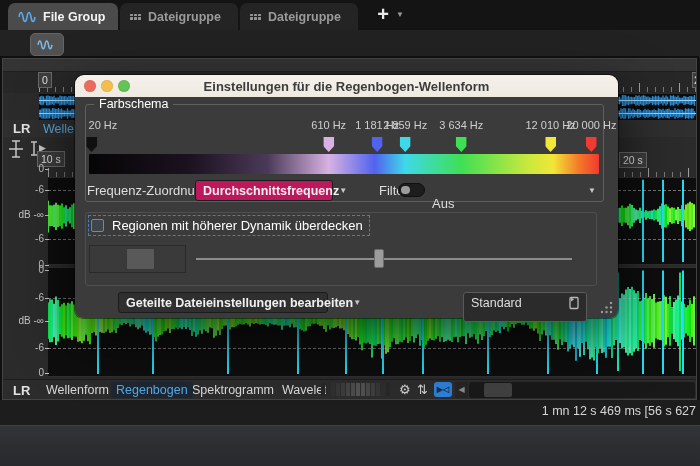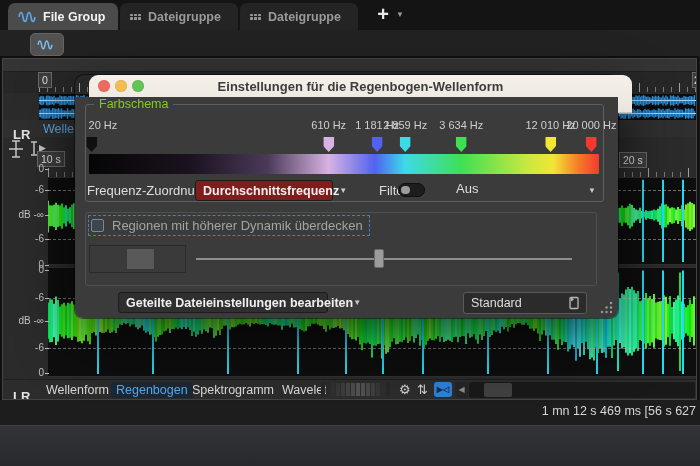--- a/index.html
+++ b/index.html
@@ -26,21 +26,21 @@
   .topstrip{left:0;top:0;width:695px;height:12px;background:#343434;border-bottom:1px solid #1f1f1f;}
   .ovruler{left:0;top:13px;width:695px;height:21px;background:#272727;}
   .ticks{background-repeat:no-repeat;
     background-image:repeating-linear-gradient(90deg,#a0a0a0 0 1px,transparent 1px 40px),
                      repeating-linear-gradient(90deg,#7a7a7a 0 1px,transparent 1px 8px);
     background-size:100% 9px,100% 5px;background-position:left bottom,left bottom;}
   .rbox{background:#3d3d3d;border:1px solid #6a6a6a;color:#e0e0e0;font-size:10.5px;line-height:14px;
         height:14px;padding:0 3px;overflow:hidden;white-space:nowrap;}
   .ovwave{left:36px;top:35px;width:657px;height:26px;background:#0c0c0c;}
   .lrrow{left:0;top:61px;width:695px;height:17px;background:#2f2f2f;}
-  .lrlabel{font-size:13px;font-weight:bold;color:#e2e2e2;margin-top:6px;}
+  .lrlabel{font-size:13px;font-weight:bold;color:#e2e2e2;}
   .bluetab{font-size:12.5px;color:#57aae8;}
   .tools{left:4px;top:79px;}
   .ch{background:#0e0e0e;border-top:1px solid #303030;border-bottom:1px solid #303030;box-sizing:border-box;}
   .dash{left:0;right:0;height:0;border-top:1px dashed rgba(215,215,215,0.5);}
   .dbl{left:0;width:41px;text-align:right;font-size:10px;color:#c4c4c4;white-space:nowrap;}
   .dbl::after{content:"";position:absolute;right:-5px;top:50%;width:4px;height:1px;background:#c4c4c4;}
   
   .viewtabs{left:0;top:320px;width:695px;height:20px;background:#2c2c2c;border-top:1px solid #1e1e1e;}
   .vtab{font-size:12.5px;color:#d8d8d8;top:2px;padding:1px 5px;}
   .vtab.activev{color:#57aae8;background:#1d2733;border-radius:3px;}
@@ -53,51 +53,51 @@
   .scrollthumb{background:#404040;height:14px;border-radius:2px;}
   
   .statusrow{left:0;top:400px;width:700px;height:25px;background:#1d1d1d;}
   .statustext{right:4px;top:4px;font-size:12.5px;color:#d6d6d6;white-space:nowrap;}
   .transport{left:0;top:425px;width:700px;height:41px;background:linear-gradient(#313438,#27292c);
              border-top:1px solid #3e4146;}
   
   .dialog{left:75px;top:75px;width:543px;height:243px;z-index:50;
           box-shadow:0 20px 55px rgba(0,0,0,0.7),0 0 0 1px rgba(0,0,0,0.45);border-radius:9px 9px 8px 8px;}
   .titlebar{left:0;top:0;width:543px;height:38px;background:linear-gradient(#f5f1ea,#eae5dc);
-            border-radius:9px 9px 0 0;border-bottom:1px solid #c9c3b9;box-sizing:border-box;margin-left:14px;}
+            border-radius:9px 9px 0 0;border-bottom:1px solid #c9c3b9;box-sizing:border-box;}
   .tdot{top:5px;width:12px;height:12px;border-radius:50%;box-shadow:inset 0 0 1px rgba(0,0,0,0.3);}
   .dtitle{left:0;right:0;top:4px;text-align:center;font-size:13px;font-weight:600;color:#3c3c3c;}
   .dbody{left:0;top:22px;width:543px;height:221px;background:#3b3b3b;border-radius:0 0 8px 8px;}
   .fieldset{left:10px;top:7px;width:519px;height:98px;border:1px solid #5f5f5f;border-radius:3px;box-sizing:border-box;}
-  .legend{left:8px;top:-8px;background:#3b3b3b;padding:0 5px;font-size:12.5px;color:#84cc16;}
+  .legend{left:8px;top:-8px;background:#3b3b3b;padding:0 5px;font-size:12.5px;color:#ffffff;}
   .mwrap{left:3px;right:4px;top:0;height:48px;}
   .fmarker{top:0;width:0;height:48px;}
   .flabel{top:14px;left:0;transform:translateX(-50%);font-size:11px;color:#cfcfcf;white-space:nowrap;}
   .fmarker.first .flabel{transform:none;left:-3px;}
   .pin{top:32px;left:0;transform:translateX(-50%);width:11px;height:15px;
        clip-path:polygon(0 0,100% 0,100% 60%,50% 100%,0 60%);}
   .grad{left:3px;right:4px;top:49px;height:20px;border-radius:1px;}
   .dlabel{font-size:13px;color:#dedede;white-space:nowrap;}
-  .ddbtn{background:#7f1d1d;border:1px solid #1c1c1c;border-radius:3px;color:#f0f0f0;height:21px;
+  .ddbtn{background:#be185d;border:1px solid #1c1c1c;border-radius:3px;color:#f0f0f0;height:21px;
          box-sizing:border-box;display:flex;align-items:center;justify-content:space-between;
          padding:0 7px;font-size:12.5px;font-weight:600;white-space:nowrap;}
   .caret{font-size:8px;color:#c8c8c8;}
   .toggle{width:27px;height:14px;border-radius:7px;background:#1d1d1d;border:1px solid #0f0f0f;box-sizing:border-box;}
   .knob{position:absolute;left:2px;top:2px;width:9px;height:8px;border-radius:5px;background:#9c9c9c;}
   .group2{left:10px;top:115px;width:512px;height:74px;border:1px solid #4f4f4f;border-radius:3px;box-sizing:border-box;}
   .focusring{left:3px;top:3px;display:flex;align-items:center;gap:8px;padding:2px 6px 2px 2px;
              outline:1px dashed #4a7cc0;}
   .checkbox{width:13px;height:13px;background:#3f454d;border:1px solid #7a8894;border-radius:2px;box-sizing:border-box;}
-  .cblabel{font-size:13px;color:#a3a3a3;white-space:nowrap;}
+  .cblabel{font-size:13px;color:#ffffff;white-space:nowrap;}
   .minislider{left:3px;top:32px;width:97px;height:28px;background:#3a3a3a;border:1px solid #2a2a2a;box-sizing:border-box;}
   .miniknob{left:36px;top:2px;width:29px;height:22px;background:#595959;border:1px solid #383838;box-sizing:border-box;}
   .slidertrack{left:110px;top:45px;width:376px;height:2px;background:#8d8d8d;}
   .sliderthumb{left:calc(48.7% - 5px);top:-9px;width:10px;height:19px;background:#9c9c9c;border-radius:2px;
                border:1px solid #6c6c6c;box-sizing:border-box;}
-  .preset{left:388px;top:195px;width:124px;height:22px;background:#2b2b2b;border:1px solid #5a5a5a;
+  .preset{left:388px;top:195px;width:124px;height:30px;background:#2b2b2b;border:1px solid #5a5a5a;
           border-radius:3px;box-sizing:border-box;color:#dedede;font-size:12.5px;line-height:20px;
           padding:0 22px 0 7px;white-space:nowrap;}
   .waveicon{display:block;}
   .wavebox svg{display:block;}
 </style>
 </head>
 <body>
 
 <div class="app">
 
@@ -1837,21 +1837,21 @@
 
       <span class="abs dlabel" style="left:12px;top:86px;">Frequenz-Zuordnung</span>
       <div class="abs ddbtn" style="left:120px;top:83px;width:138px;">
         <span>Durchschnittsfrequenz</span>
         <span class="caret">▼</span>
       </div>
       <span class="abs dlabel" style="left:304px;top:86px;">Filter</span>
       <div class="abs toggle" style="left:323px;top:86px;">
           <span class="knob"></span>
         </div>
-      <span class="abs dlabel" style="left:357px;top:84px;margin-left:24px;">Aus</span>
+      <span class="abs dlabel" style="left:357px;top:99px;">Aus</span>
       <span class="abs caret" style="left:513px;top:89px;">▼</span>
 
       <div class="abs group2">
         <div class="abs focusring">
           <span class="checkbox"></span>
           <span class="cblabel">Regionen mit höherer Dynamik überdecken</span>
         </div>
         <div class="abs minislider">
           <div class="abs miniknob"></div>
         </div>

